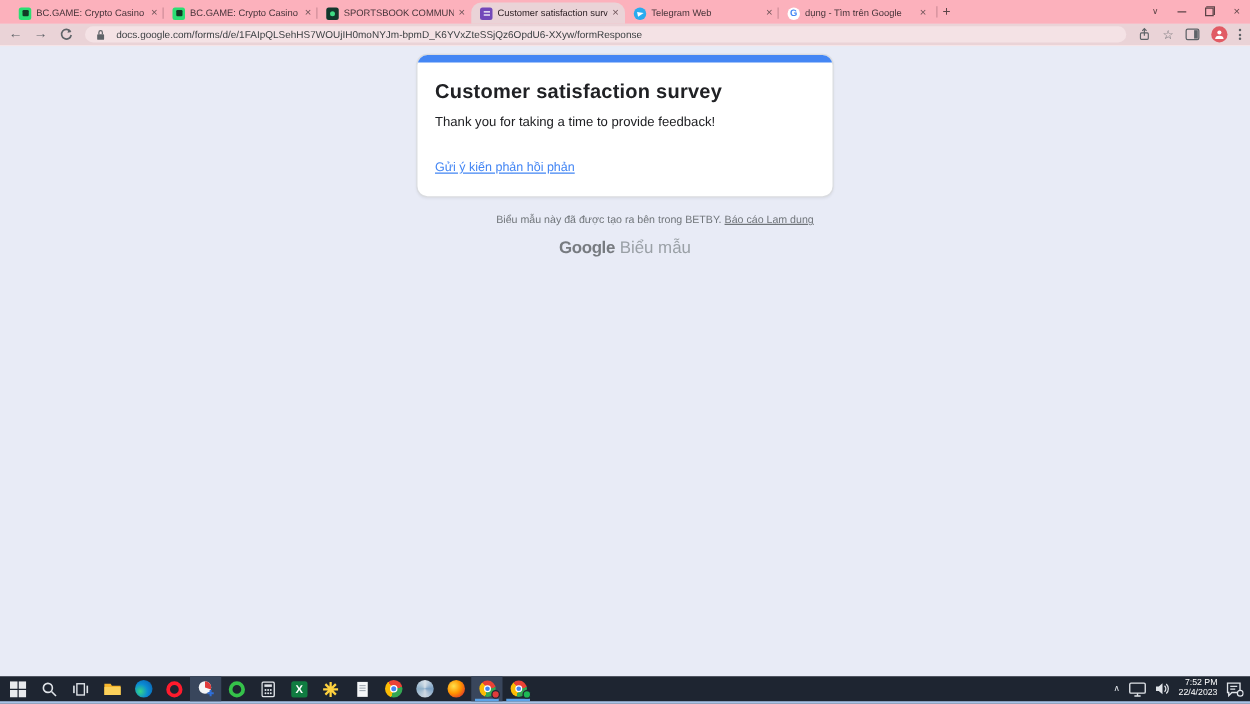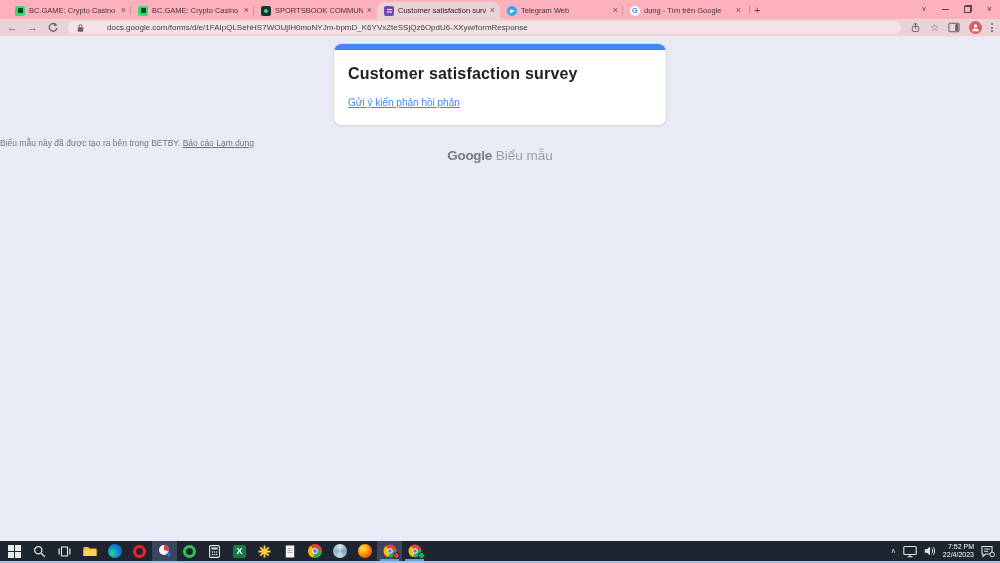--- a/index.html
+++ b/index.html
@@ -42,41 +42,41 @@
   .wc-restore::after { content:""; position:absolute; top:0; right:0; width:5px; height:5px; border:1px solid #5c4347; }
   .wc-restore::before { content:""; position:absolute; left:0; bottom:0; width:5px; height:5px;
     border:1px solid #5c4347; background:#fcb1bc; z-index:1; }
   .wc-close { font-size:9px; color:#5c4347; }
 
   
   .toolbar { height:18px; background:#ead3d7; border-bottom:1px solid #f6e4e7;
     display:flex; align-items:center; padding:0 7px; gap:9px; flex:none; }
   .nav-ico { font-size:11px; line-height:11px; color:#5f6368; }
   .omnibox { flex:1; height:13px; background:#f4e2e5; border-radius:7px;
-    display:flex; align-items:center; padding:0 8px; gap:22px; min-width:0; }
+    display:flex; align-items:center; padding:0 8px; gap:8px; min-width:0; }
   .omni-url { font-size:8px; color:#3c4043; white-space:nowrap; overflow:hidden; }
   .tool-right { display:flex; align-items:center; gap:9px; }
   .star { font-size:10px; color:#5f6368; }
   .avatar { width:13px; height:13px; border-radius:50%; background:#e15b64;
     display:flex; align-items:center; justify-content:center; }
   .kebab { display:flex; flex-direction:column; gap:1.5px; }
   .kebab i { width:2px; height:2px; border-radius:50%; background:#5f6368; }
 
   
   .content { flex:1; background:#e8ebf6; overflow:hidden; }
   .card { width:334px; margin:6px auto 0; background:#fff; border:1px solid #dadce0;
     border-radius:9px; overflow:hidden; box-shadow:0 1px 2px rgba(0,0,0,.05); }
   .card-accent { height:6px; background:#4486f4; }
   .card-body { padding:11px 14px 15px; }
   .card-title { font-size:16px; font-weight:bold; color:#202124; letter-spacing:.2px; margin:4px 0 9px; }
   .card-msg { font-size:10.5px; color:#202124; margin:0 0 20px; }
   .card-link { font-size:10px; color:#4285f4; text-decoration:underline; cursor:pointer; }
-  .form-footer { margin-top:12px; font-size:8.5px; color:#70757a; }
+  .form-footer { text-align:center; margin-top:12px; font-size:8.5px; color:#70757a;padding-left:48px; }
   .report-link { color:#70757a; text-decoration:underline; cursor:pointer; }
-  .glogo { text-align:center; font-size:13.5px; }
+  .glogo { text-align:center; margin-top:10px; font-size:13.5px; }
   .glogo .g1 { color:#777b80; font-weight:bold; letter-spacing:-.3px; }
   .glogo .g2 { color:#9aa0a6; }
 
   
   .taskbar { height:22px; background:#1e2531; border-bottom:2px solid #a9c3e8;
     display:flex; align-items:stretch; padding-left:2px; flex:none; }
   .tb-btn { width:25px; display:flex; align-items:center; justify-content:center; position:relative; }
   .tb-btn.hl { background:#39465c; }
   .tb-btn.run::after { content:""; position:absolute; bottom:0; left:3px; right:3px; height:2px; background:#5ba3e8; }
   .ball { width:14px; height:14px; border-radius:50%; }
@@ -183,20 +183,21 @@
           <i></i>
         </span>
     </div>
   </div>
 
   <div class="content">
     <div class="card">
       <div class="card-accent"></div>
       <div class="card-body">
         <div class="card-title">Customer satisfaction survey</div>
+        <p class="card-msg">Thank you for taking a time to provide feedback!</p>
         <a class="card-link">Gửi ý kiến phản hồi phản</a>
       </div>
     </div>
     <div class="form-footer">
       <span>Biểu mẫu này đã được tạo ra bên trong BETBY.</span>
       <a class="report-link">Báo cáo Lạm dụng</a>
     </div>
     <div class="glogo">
       <span class="g1">Google</span>
       <span class="g2">Biểu mẫu</span>

